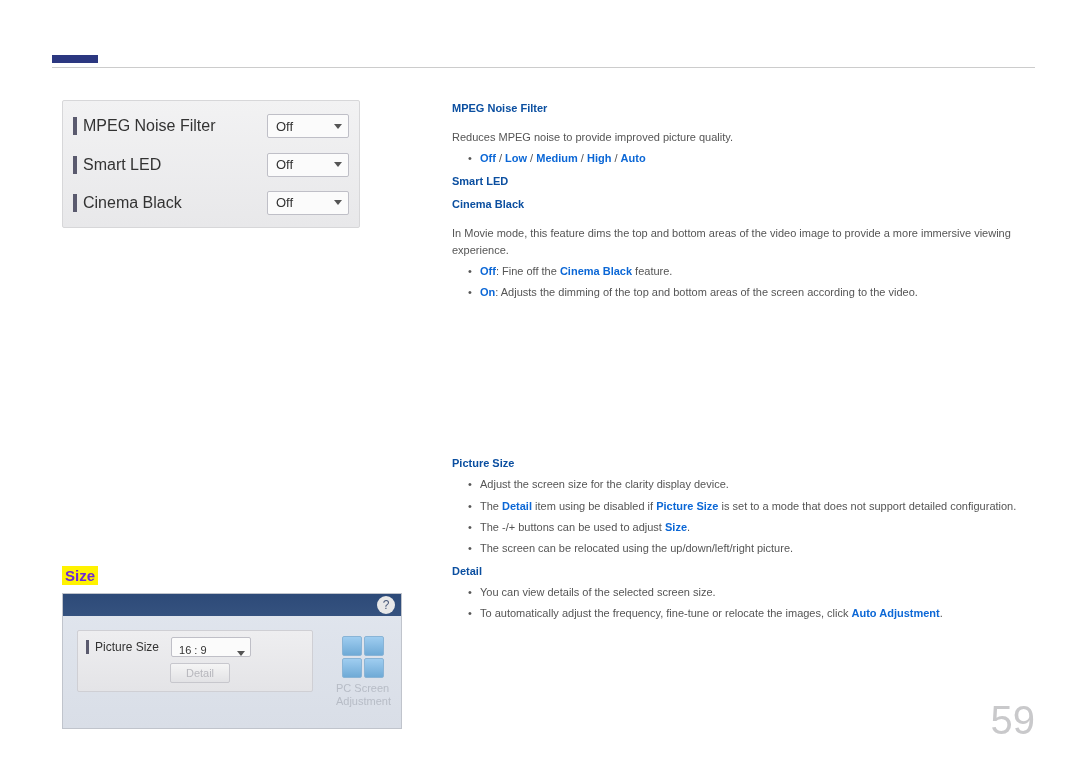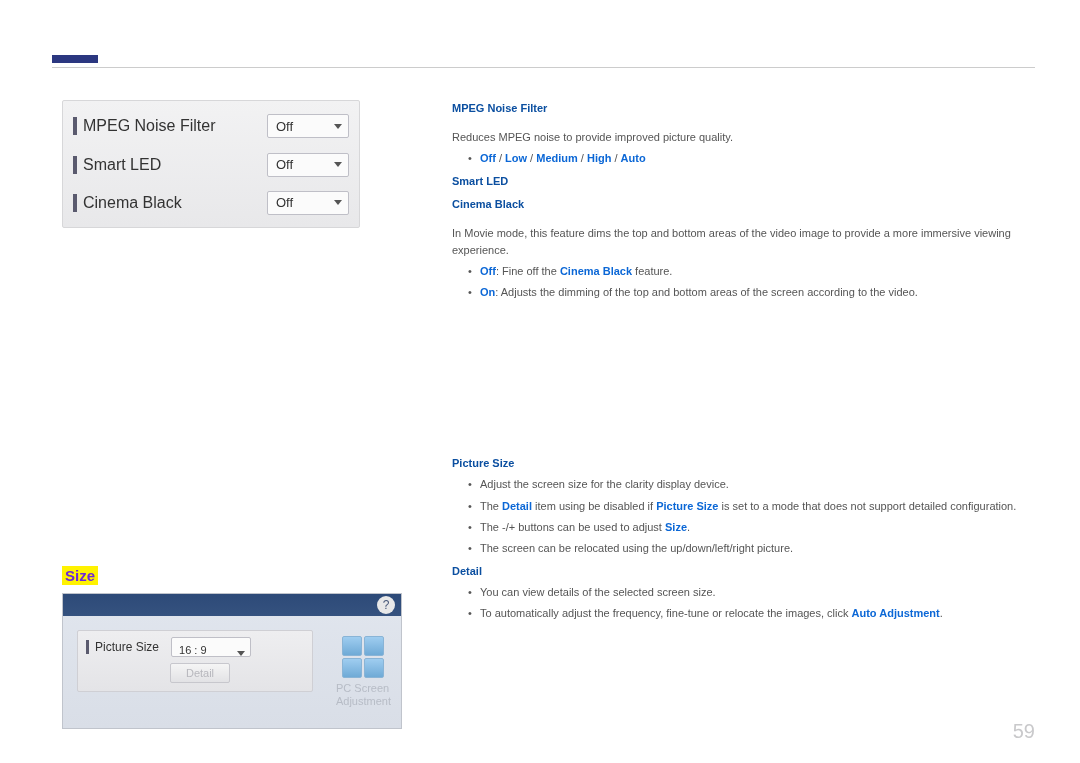--- a/index.html
+++ b/index.html
@@ -197,21 +197,21 @@
     position: absolute;
     left: 0;
     color:#555;
   }
   .blue-inline { color:#0b67d6; font-weight: bold; }
   .sp { margin-top: 6px; }
   .page-num {
     position: absolute;
     right: 45px;
     bottom: 20px;
-    font-size: 20px;
+    font-size: 40px;
     color: #c9c9cb;
   }
 </style>
 </head>
 <body>
 
 <div class="header-bar"></div>
 <div class="header-line"></div>
 
 <div class="left-col">

